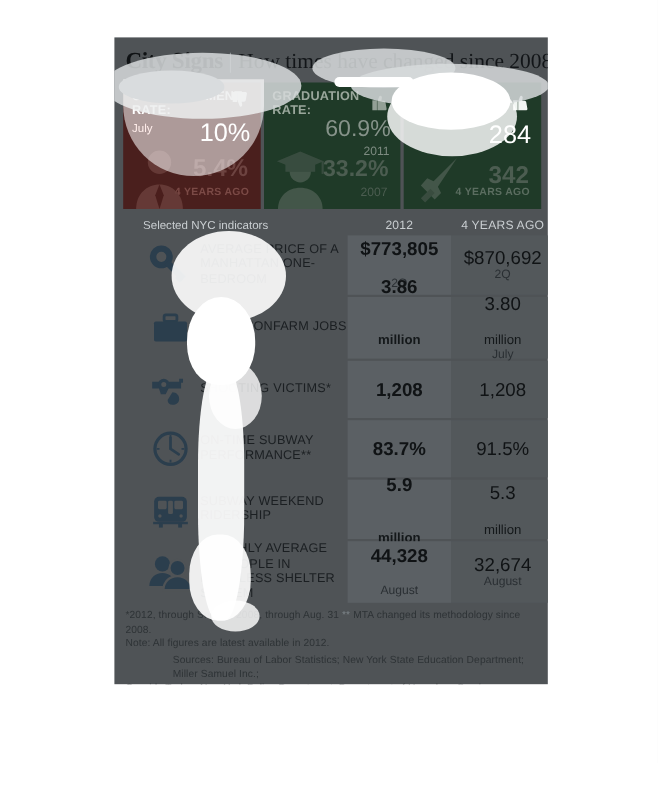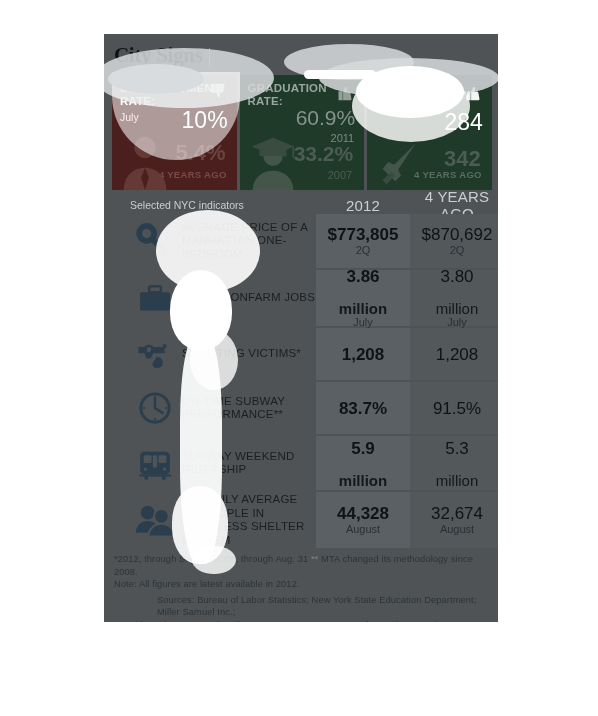--- a/index.html
+++ b/index.html
@@ -163,21 +163,21 @@
   }
   .th-label {
     width: 188px;
     font-size: 10.5px;
     color: #c9ced1;
     padding-left: 2px;
   }
   .th-col {
     width: 94px;
     text-align: center;
-    font-size: 15px;
+    font-size: 11px;
     color: #c9ced1;
     letter-spacing: 0.2px;
   }
 
   .trow {
     display: flex;
     align-items: stretch;
     margin-bottom: 2px;
   }
   .cell-label {
@@ -202,31 +202,31 @@
     padding-left: 2px;
   }
   .cell-val {
     width: 94px;
     display: flex;
     flex-direction: column;
     align-items: center;
     justify-content: center;
     padding: 4px 0;
   }
-  .cell-val.cur { background: #5b6064; }
+  .cell-val.cur { background: #5b6064; gap: 16px; }
   .cell-val.old { background: #53585b; }
 
   .vnum {
     font-size: 17px;
     line-height: 19px;
     color: #101315;
   }
   .cell-val.cur .vnum { font-weight: bold; }
   .vunit {
-    font-size: 15px;
+    font-size: 12px;
     line-height: 14px;
     color: #14181a;
     margin-top: 16px;
   }
   .cell-val.cur .vunit { font-weight: bold; }
   .vsub {
     font-size: 11px;
     line-height: 13px;
     color: #2a2f33;
   }
@@ -265,20 +265,21 @@
 </head>
 <body>
 
 <div id="page">
 
   <div id="panel">
 
     <div class="headline">
       <span class="brand">City Signs</span>
       <span class="bar">|</span>
+      <span class="sub">How times have changed since 2008</span>
     </div>
 
     <div class="cards">
 
       <div class="card red">
         <div class="cap">
           <span>UNEMPLOYMENT RATE:</span>
         </div>
         <div class="thumb">
           <svg viewBox="0 0 24 24" width="22" height="20">

